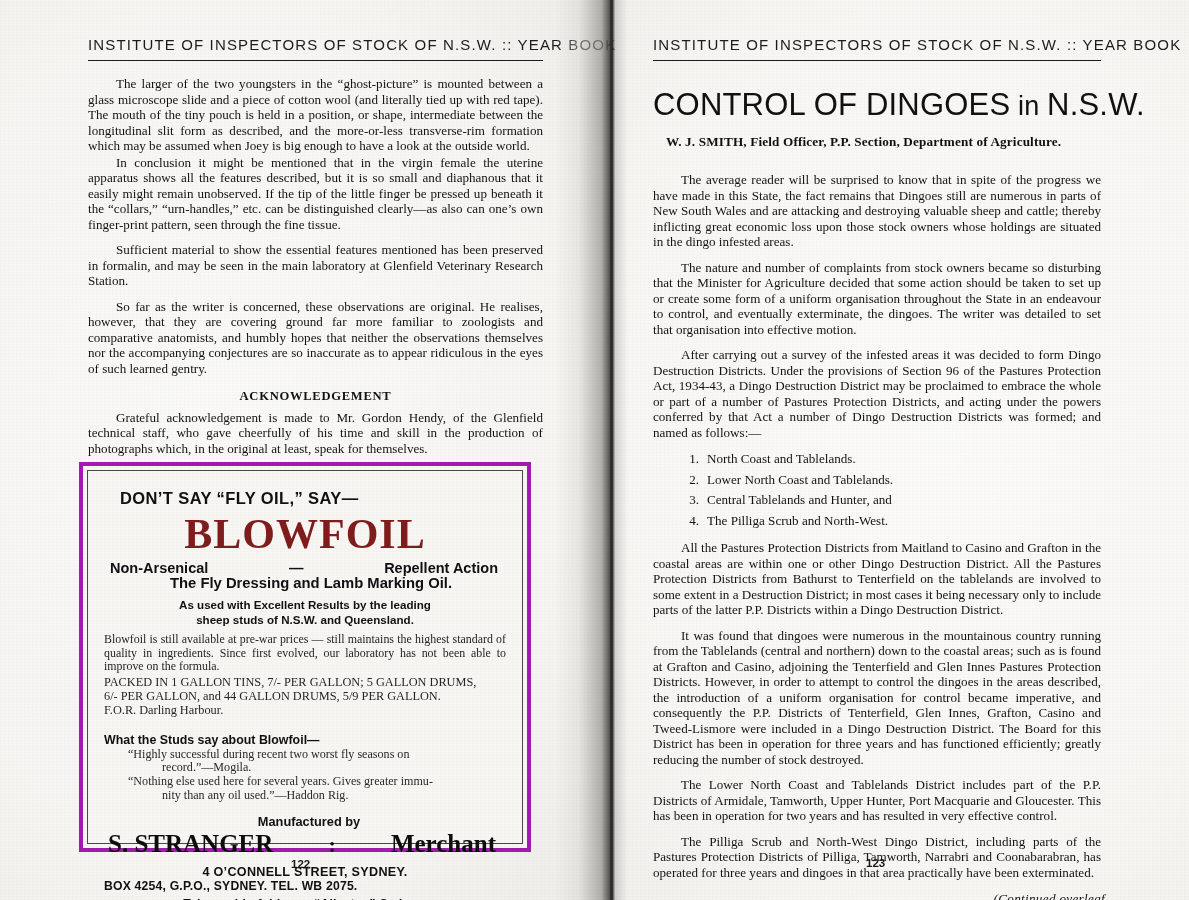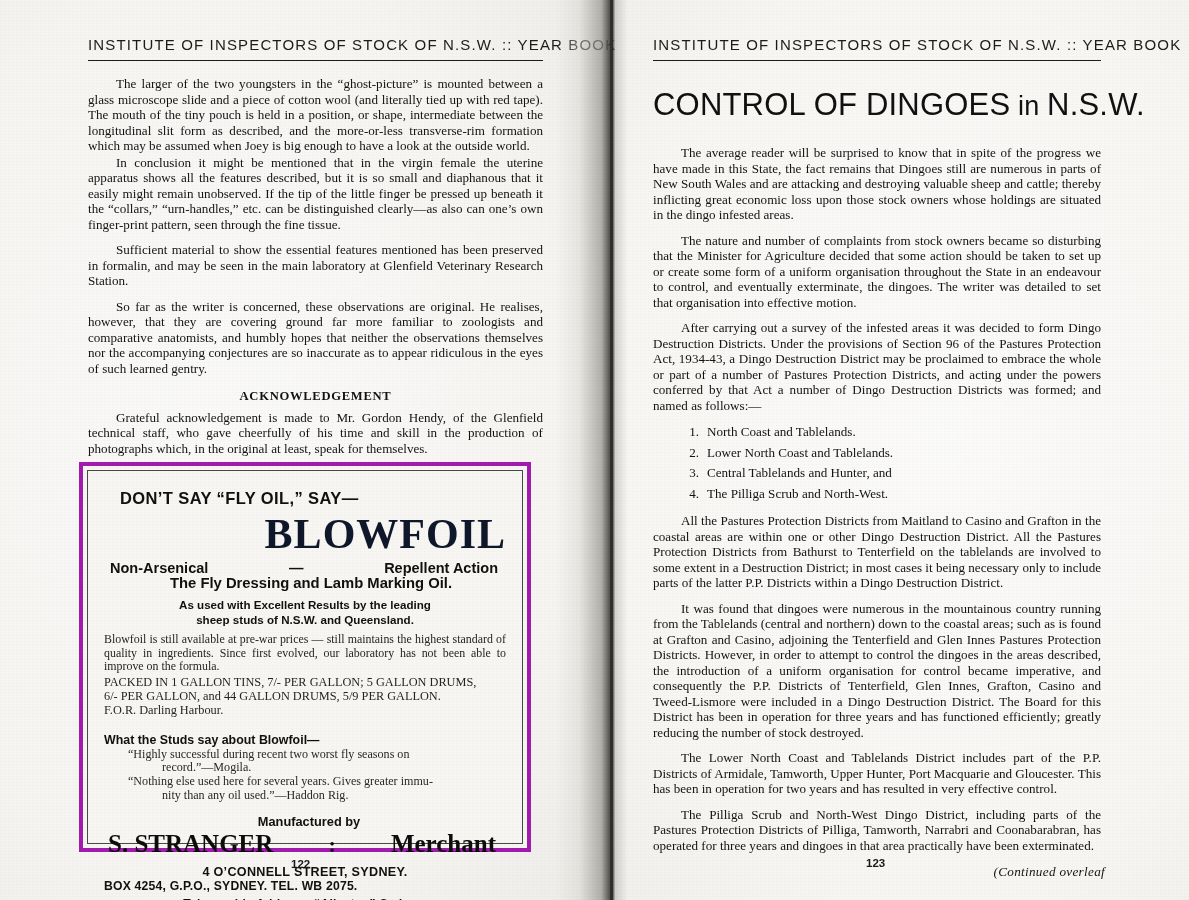--- a/index.html
+++ b/index.html
@@ -165,27 +165,27 @@
     font-family: "Liberation Sans", sans-serif;
     color: #111;
   }
   .ad-line1 {
     font-weight: bold;
     font-size: 16.5px;
     letter-spacing: 0.4px;
     margin: 4px 0 2px 16px;
   }
   .ad-brand {
-    text-align: right;
+    text-align: center;
     font-family: "Liberation Serif", serif;
     font-weight: bold;
     font-size: 42px;
     letter-spacing: 1px;
     margin: 2px 0 2px 0;
-    color: #0f172a;
+    color: #7f1d1d;
   }
   .ad-claims {
     display: flex;
     justify-content: space-between;
     font-weight: bold;
     font-size: 14.5px;
     margin: 2px 8px 0 6px;
   }
   .ad-sub {
     text-align: center;
@@ -384,20 +384,21 @@
   <div class="gutter-line"></div>
 
   <div class="page right">
 
     <div class="running-head">INSTITUTE OF INSPECTORS OF STOCK OF N.S.W.   ::   YEAR BOOK</div>
 
     <h1 class="article-title">
       <span>CONTROL OF DINGOES</span><span class="small"> </span><span class="small">in</span><span class="small"> </span><span>N.S.W.</span>
     </h1>
 
+    <div class="byline">W. J. SMITH, Field Officer, P.P. Section, Department of Agriculture.</div>
 
     <div class="body-col">
       <div class="gap"></div>
       <p>The average reader will be surprised to know that in spite of the progress we have made in this State, the fact remains that Dingoes still are numerous in parts of New South Wales and are attacking and destroying valuable sheep and cattle; thereby inflicting great economic loss upon those stock owners whose holdings are situated in the dingo infested areas.</p>
       <div class="gap"></div>
       <p>The nature and number of complaints from stock owners became so disturbing that the Minister for Agriculture decided that some action should be taken to set up or create some form of a uniform organisation throughout the State in an endeavour to control, and eventually exterminate, the dingoes.  The writer was detailed to set that organisation into effective motion.</p>
       <div class="gap"></div>
       <p>After carrying out a survey of the infested areas it was decided to form Dingo Destruction Districts.  Under the provisions of Section 96 of the Pastures Protection Act, 1934-43, a Dingo Destruction District may be proclaimed to embrace the whole or part of a number of Pastures Protection Districts, and acting under the powers conferred by that Act a number of Dingo Destruction Districts was formed; and named as follows:—</p>
 
       <ol class="districts">

